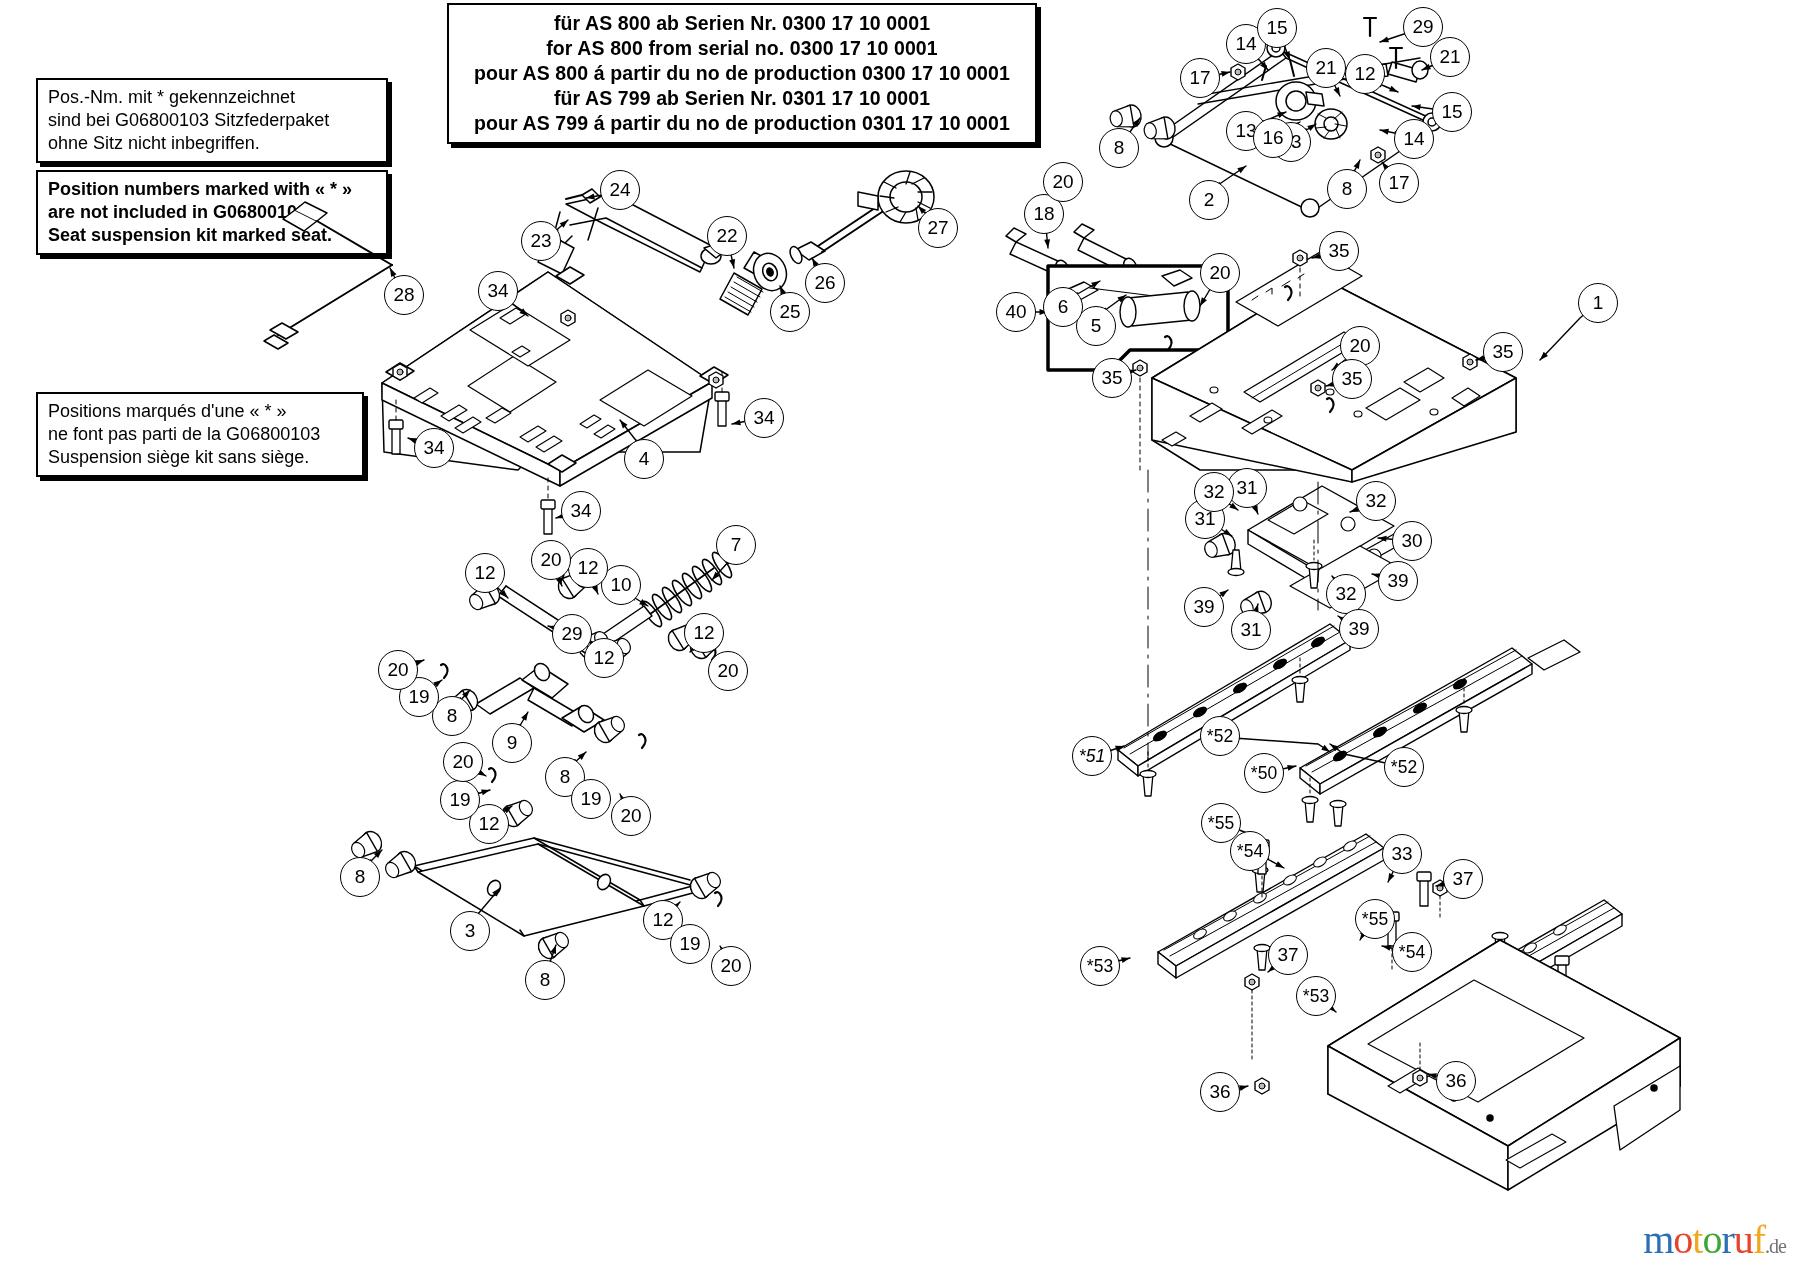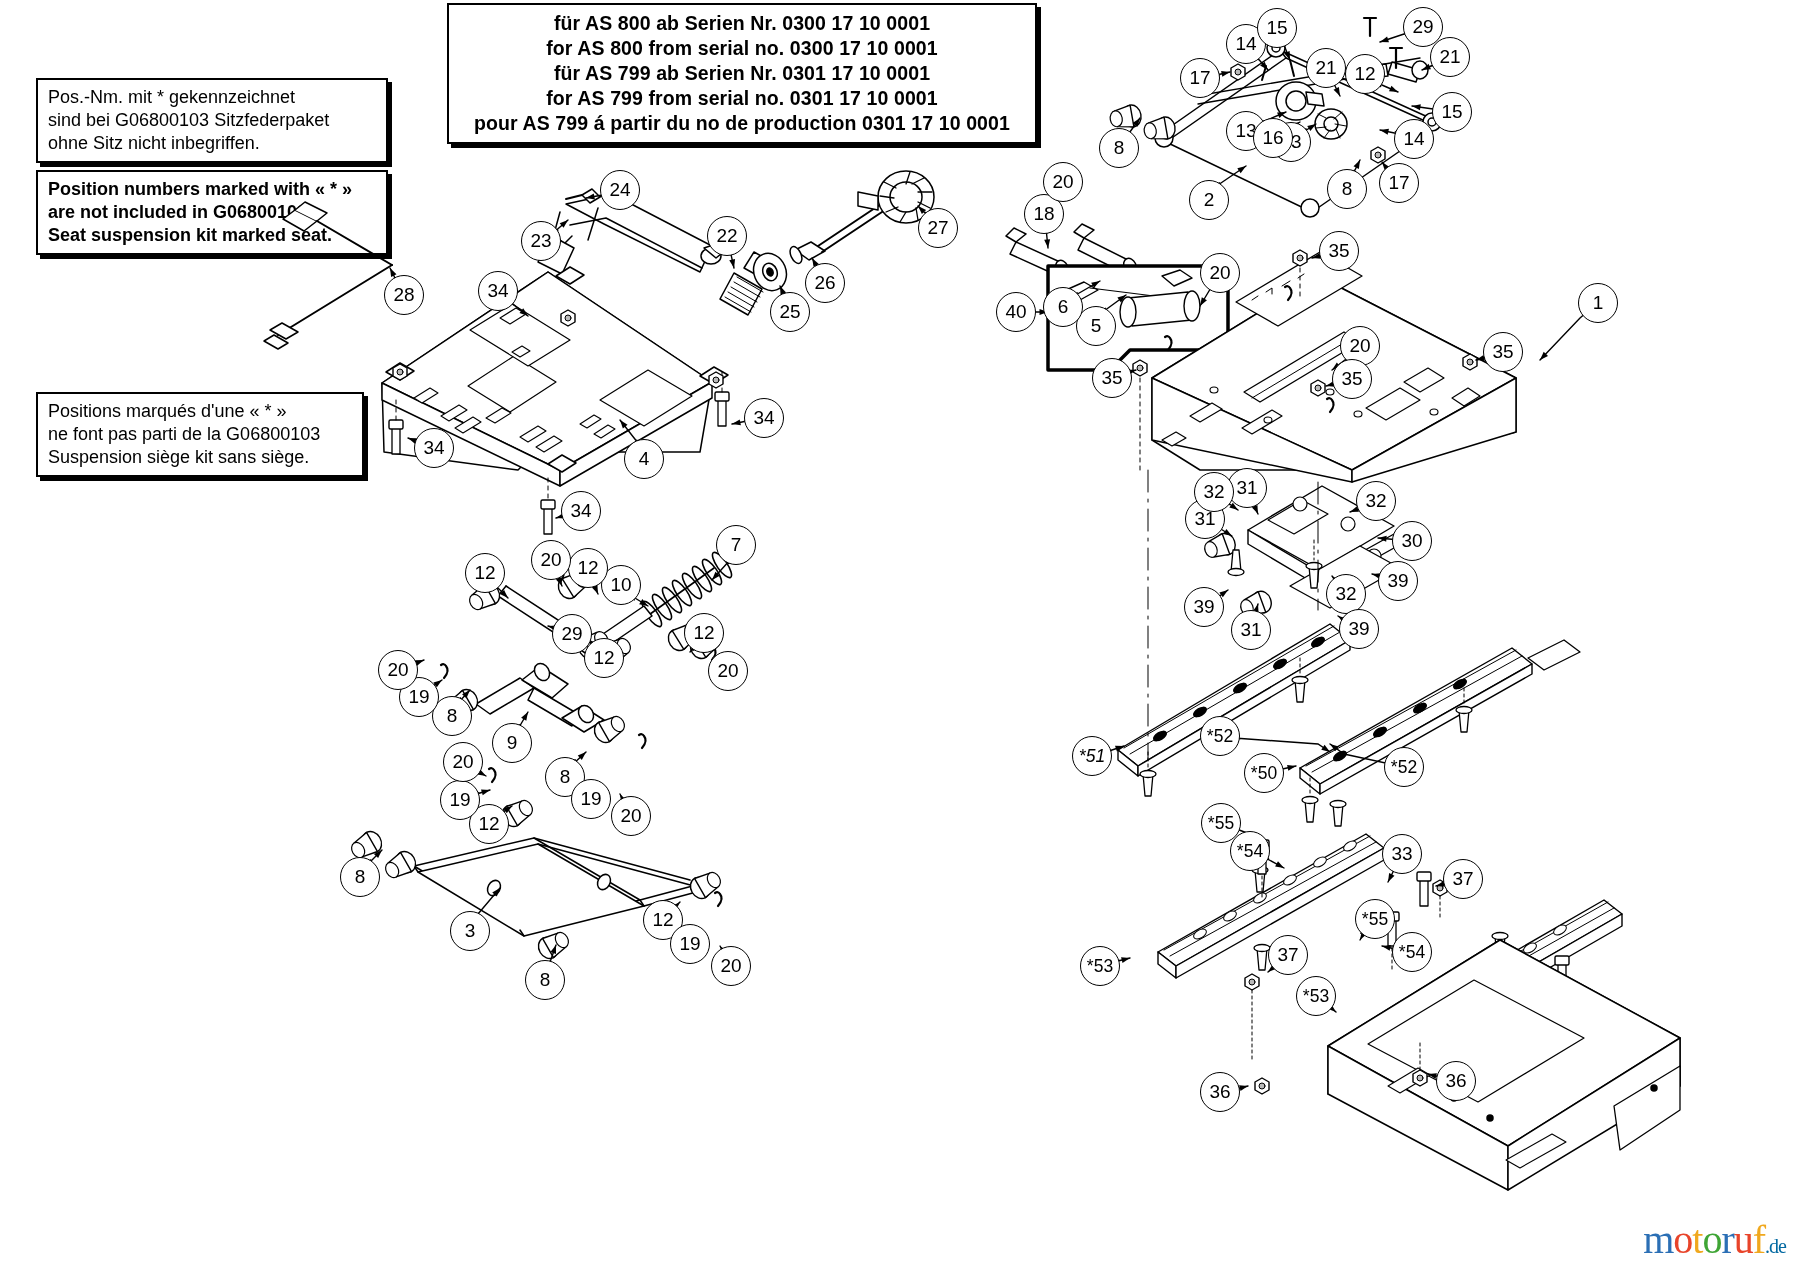--- a/index.html
+++ b/index.html
@@ -90,21 +90,21 @@
     right: 14px;
     bottom: 10px;
     font-family: "Liberation Serif", serif;
     font-size: 40px;
     letter-spacing: -1px;
     z-index: 60;
     white-space: nowrap;
   }
   #watermark .dom {
     font-size: 20px;
-    color: #0369a1;
+    color: #737373;
   }
 </style>
 </head>
 <body>
 
 <div id="page">
 
   <svg id="art" viewBox="0 0 1800 1273" xmlns="http://www.w3.org/2000/svg">
     <defs>
       <g id="bushing">
@@ -757,22 +757,22 @@
         <polyline points="1239.6669121240611,830.1795815861774 1234,828 1260,838"></polyline>
         <path d="M1260,838 L1251.0033226731323,837.7554655929661 L1253.1581906804981,832.1528087738149 Z" fill="#000" stroke="none"></path>
         <polyline points="1360.857864376269,933.142135623731 1368,926 1360,940"></polyline>
         <path d="M1360,940 L1361.603704763331,931.1440341558886 L1366.8155666166203,934.1222409291967 Z" fill="#000" stroke="none"></path>
       </g>
   </svg>
 
   <div class="note-box title-box" id="title-box" style="left:447px; top:3px; width:590px;">
       <span class="line">für AS 800 ab Serien Nr. 0300 17 10 0001</span>
       <span class="line">for AS 800 from serial no. 0300 17 10 0001</span>
+      <span class="line">pour AS 800 á partir du no de production 0300 17 10 0001</span>
       <span class="line">für AS 799 ab Serien Nr. 0301 17 10 0001</span>
-      <span class="line">for AS 799 from serial no. 0301 17 10 0001</span>
       <span class="line">pour AS 799 á partir du no de production 0301 17 10 0001</span>
     </div>
 
   <div class="note-box note-left" id="note-de" style="left:36px; top:78px; width:352px;">
   <span class="line">Pos.-Nm. mit * gekennzeichnet</span>
       <span class="line">sind bei G06800103 Sitzfederpaket</span>
       <span class="line">ohne Sitz nicht inbegriffen.</span>
     </div>
 
   <div class="note-box note-left" id="note-en" style="left:36px; top:170px; width:352px;font-weight:bold;">

